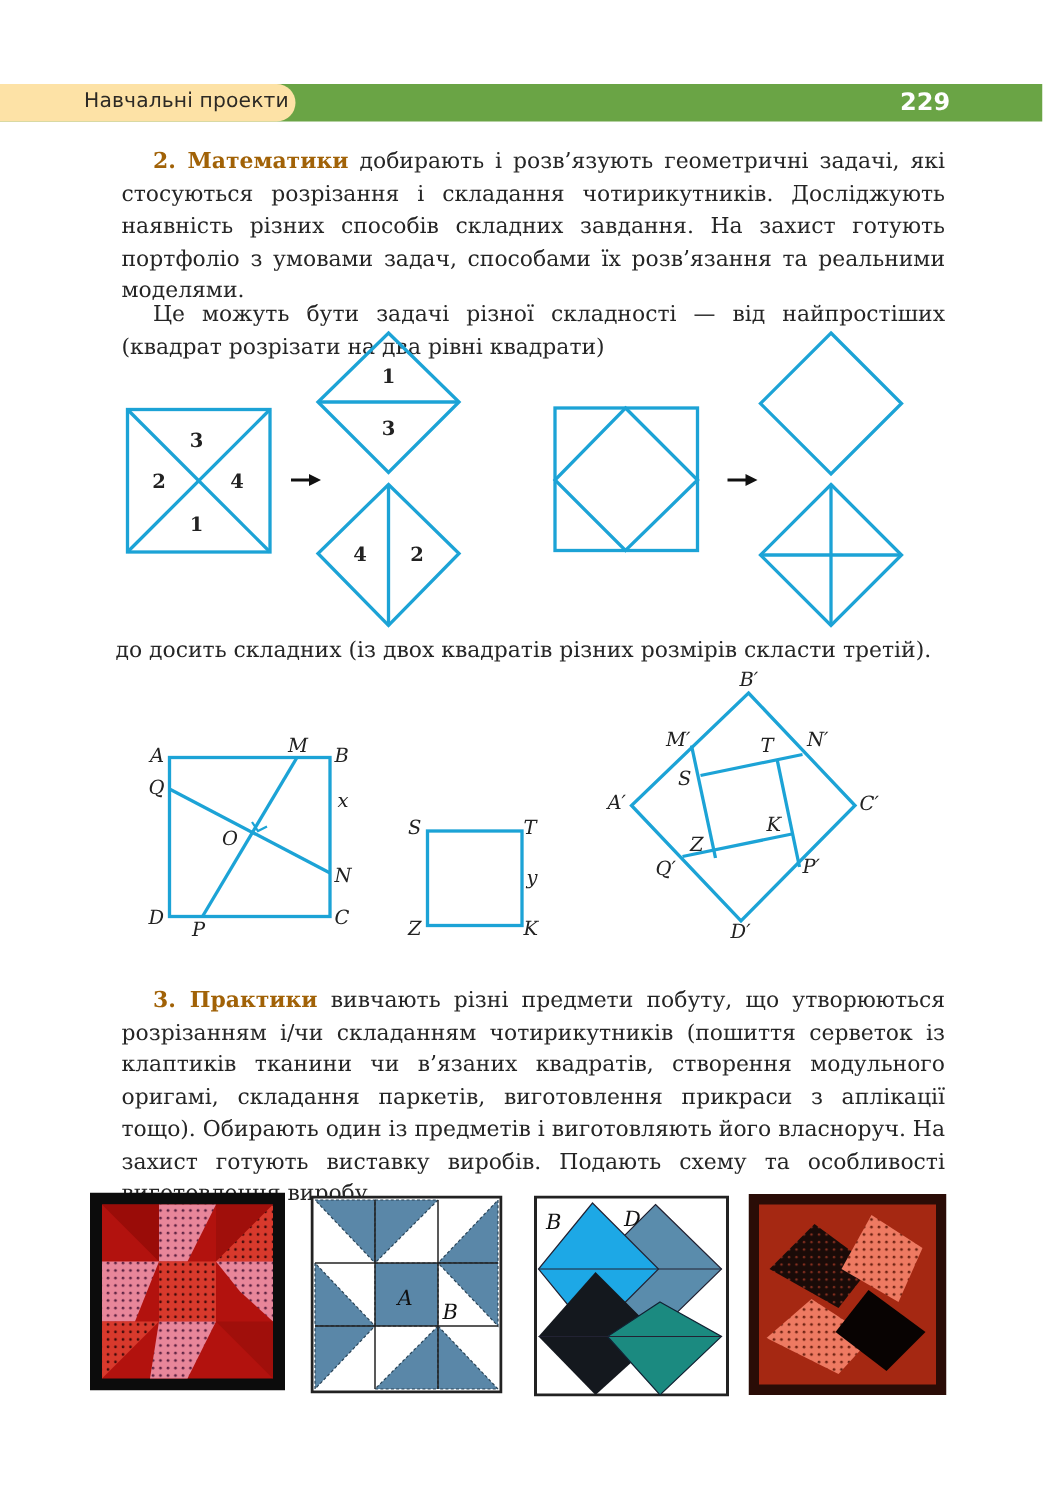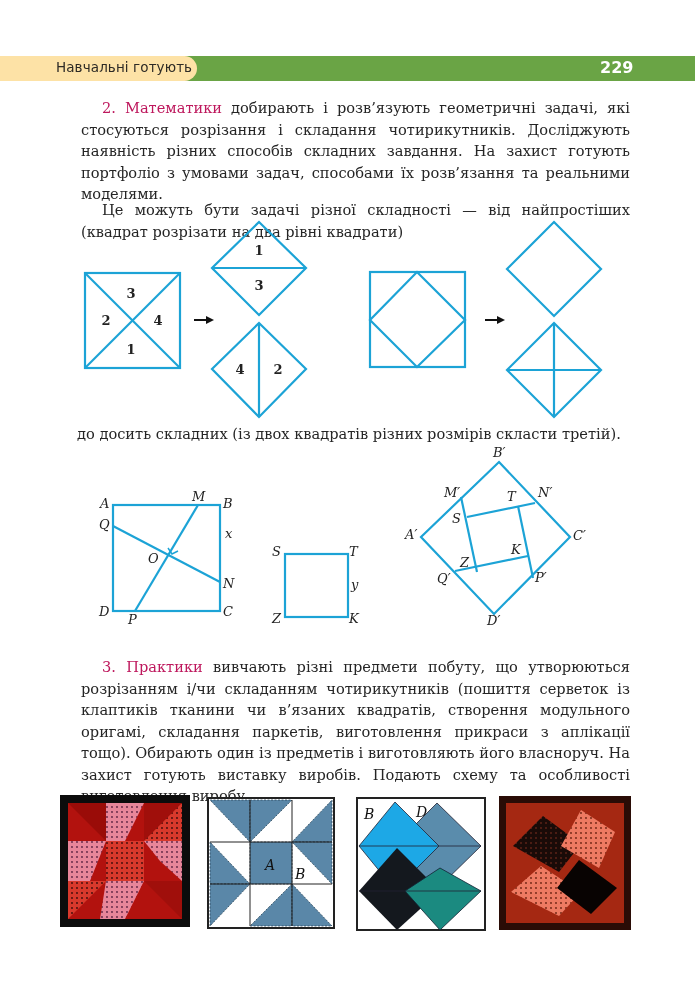--- a/index.html
+++ b/index.html
@@ -2,32 +2,32 @@
 <html><head>
 <meta charset="utf-8">
 <style>
   html, body { margin:0; padding:0; background:#fff; }
   body { width:695px; height:1006px; position:relative; overflow:hidden; font-family:"DejaVu Serif", serif; color:#222; }
   .header-bar { position:absolute; left:0; top:56px; width:695px; height:25px; background:#6aa445; }
   .header-tab { position:absolute; left:0; top:56px; width:197px; height:25px; background:#fde2a6; border-radius:0 14px 14px 0; }
   .header-title { position:absolute; left:56px; top:59px; font-family:"DejaVu Sans", sans-serif; font-size:13.5px; color:#2d2a25; letter-spacing:0.1px; }
   .page-num { position:absolute; left:600px; top:58px; font-family:"DejaVu Sans", sans-serif; font-weight:bold; font-size:16px; color:#fff;text-align:right; }
   .para { position:absolute; left:81px; width:549px; font-size:14.6px; line-height:21.5px; text-align:justify; text-align-last:left; color:#252525; }
-  .para .lead { color:#be185d; font-weight:normal; }
+  .para .lead { color:#a16207; font-weight:bold; }
   .indent { text-indent:21px; }
   svg text { font-family:"DejaVu Serif", serif; }
   .fig { position:absolute; left:0; top:0; }
   .photo { position:absolute; }
 </style>
 </head>
 <body>
 
 <div class="header-bar"></div>
 <div class="header-tab"></div>
-<div class="header-title">Навчальні готують</div>
+<div class="header-title">Навчальні проекти</div>
 <div class="page-num">229</div>
 
 <div class="para indent" style="top:97px;">
   <span class="lead">2. Математики</span><span> добирають і розв’язують геометричні задачі, які стосуються розрізання і складання чотирикутників. Досліджують наявність різних способів складних завдання. На захист готують портфоліо з умовами задач, способами їх розв’язання та реальними моделями.</span>
 </div>
 <div class="para indent" style="top:183px;margin-top:16px;">Це можуть бути задачі різної складності — від найпростіших (квадрат розрізати на два рівні квадрати)</div>
 
 <svg class="fig" width="695" height="1006" style="pointer-events:none;">
   <g stroke="#1ca3d6" stroke-width="2.2" fill="none">
 

